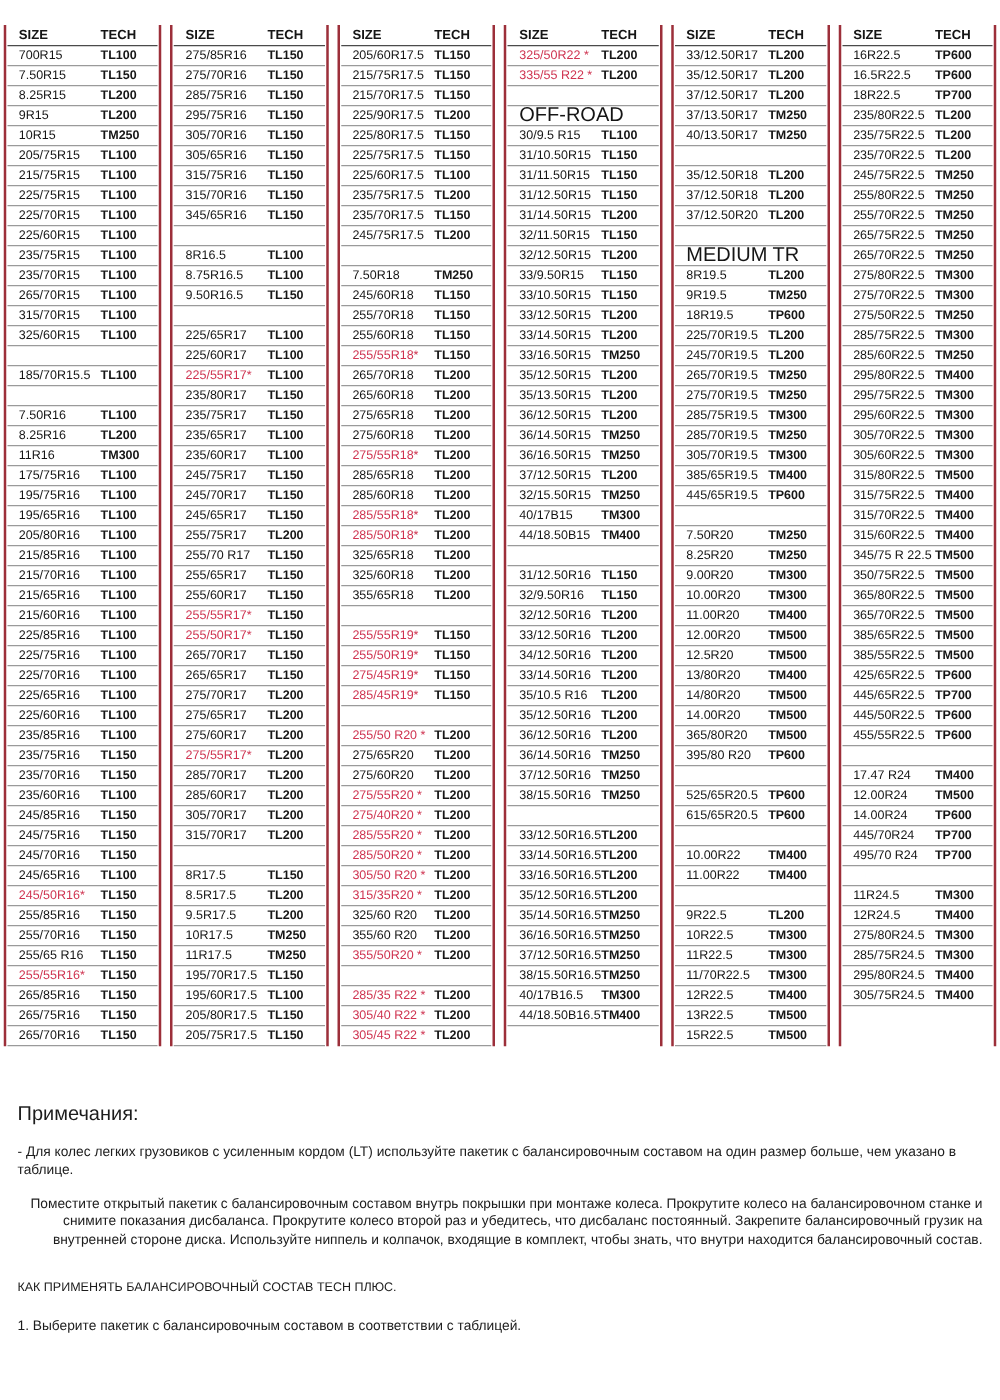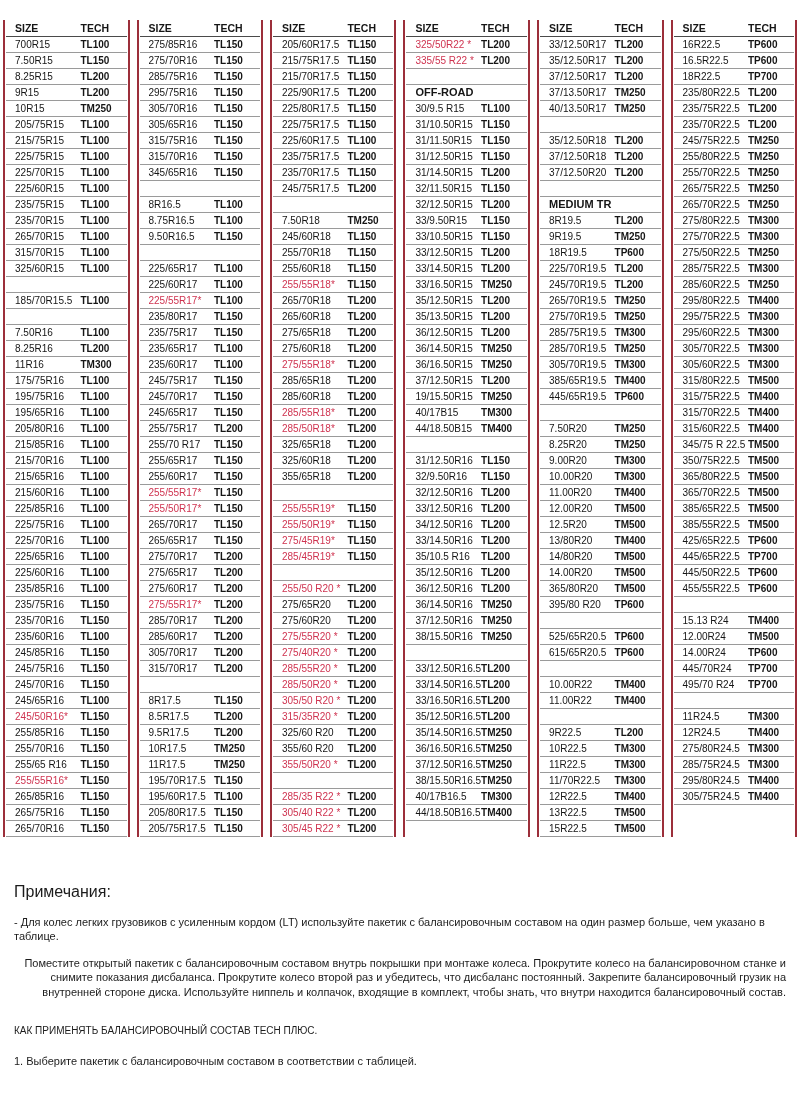--- a/index.html
+++ b/index.html
@@ -1,29 +1,29 @@
 <!DOCTYPE html>
 <html><head>
 <meta charset="utf-8">
 <style>
   * { box-sizing: border-box; margin: 0; padding: 0; }
   html, body { width: 800px; height: 1120px; overflow: hidden; background: #fff; }
   body { font-family: "Liberation Sans", sans-serif; color: #151515;
          --red: #cf3350; --border: #9c2f3a; }
   .page { width: 800px; height: 1120px; }
-  .tables { display: flex; gap: 7px; padding: 20px 3px 0 3px; justify-content: flex-end; }
+  .tables { display: flex; gap: 7px; padding: 20px 3px 0 3px; }
   .tcol { flex: 1; border-left: 2px solid var(--border); border-right: 2px solid var(--border); padding: 0 1px; }
   .trow { display: flex; align-items: center; height: 16px; border-bottom: 1px solid #9a9a9a;
           font-size: 10px; line-height: 1; white-space: nowrap; overflow: hidden; }
   .thead { height: 17px; border-bottom: 1.6px solid #4a4a4a; }
   .thead .size, .thead .tech { font-weight: bold; font-size: 10.5px; }
   .size { flex: 1; padding-left: 9px; }
   .tech { width: 46px; font-weight: bold; }
   .trow.red .size { color: var(--red); }
-  .trow.section .size { font-weight: bold; font-size: 11px; }
+  .trow.section .size { font-weight: normal; font-size: 16px; }
   .trow.gap { border-bottom: 1px solid #9a9a9a; }
   .notes { padding: 46px 14px 0 14px; font-size: 11px; color: #1c1c1c; }
   .notes-title { font-size: 16px; margin-bottom: 14px; }
   .note-item { margin-bottom: 11px; line-height: 1.3; }
   .note-item.red { color: var(--red); }
   .para { margin-top: 12px; line-height: 1.32; text-align: right; }
   .howto { margin-top: 26px; font-size: 10px; }
   .steps { margin-top: 18px; }
   .step { margin-bottom: 7px; line-height: 1.3; }
 </style>
@@ -706,21 +706,21 @@
         </div>
         <div class="trow">
           <span class="size">36/16.50R15</span>
           <span class="tech">TM250</span>
         </div>
         <div class="trow">
           <span class="size">37/12.50R15</span>
           <span class="tech">TL200</span>
         </div>
         <div class="trow">
-          <span class="size">19/15.50R15</span>
+          <span class="size">32/15.50R15</span>
           <span class="tech">TM250</span>
         </div>
         <div class="trow">
           <span class="size">40/17B15</span>
           <span class="tech">TM300</span>
         </div>
         <div class="trow">
           <span class="size">44/18.50B15</span>
           <span class="tech">TM400</span>
         </div>
@@ -1142,21 +1142,21 @@
         <div class="trow">
           <span class="size">445/50R22.5</span>
           <span class="tech">TP600</span>
         </div>
         <div class="trow">
           <span class="size">455/55R22.5</span>
           <span class="tech">TP600</span>
         </div>
         <div class="trow gap"></div>
         <div class="trow">
-          <span class="size">15.13 R24</span>
+          <span class="size">17.47 R24</span>
           <span class="tech">TM400</span>
         </div>
         <div class="trow">
           <span class="size">12.00R24</span>
           <span class="tech">TM500</span>
         </div>
         <div class="trow">
           <span class="size">14.00R24</span>
           <span class="tech">TP600</span>
         </div>

